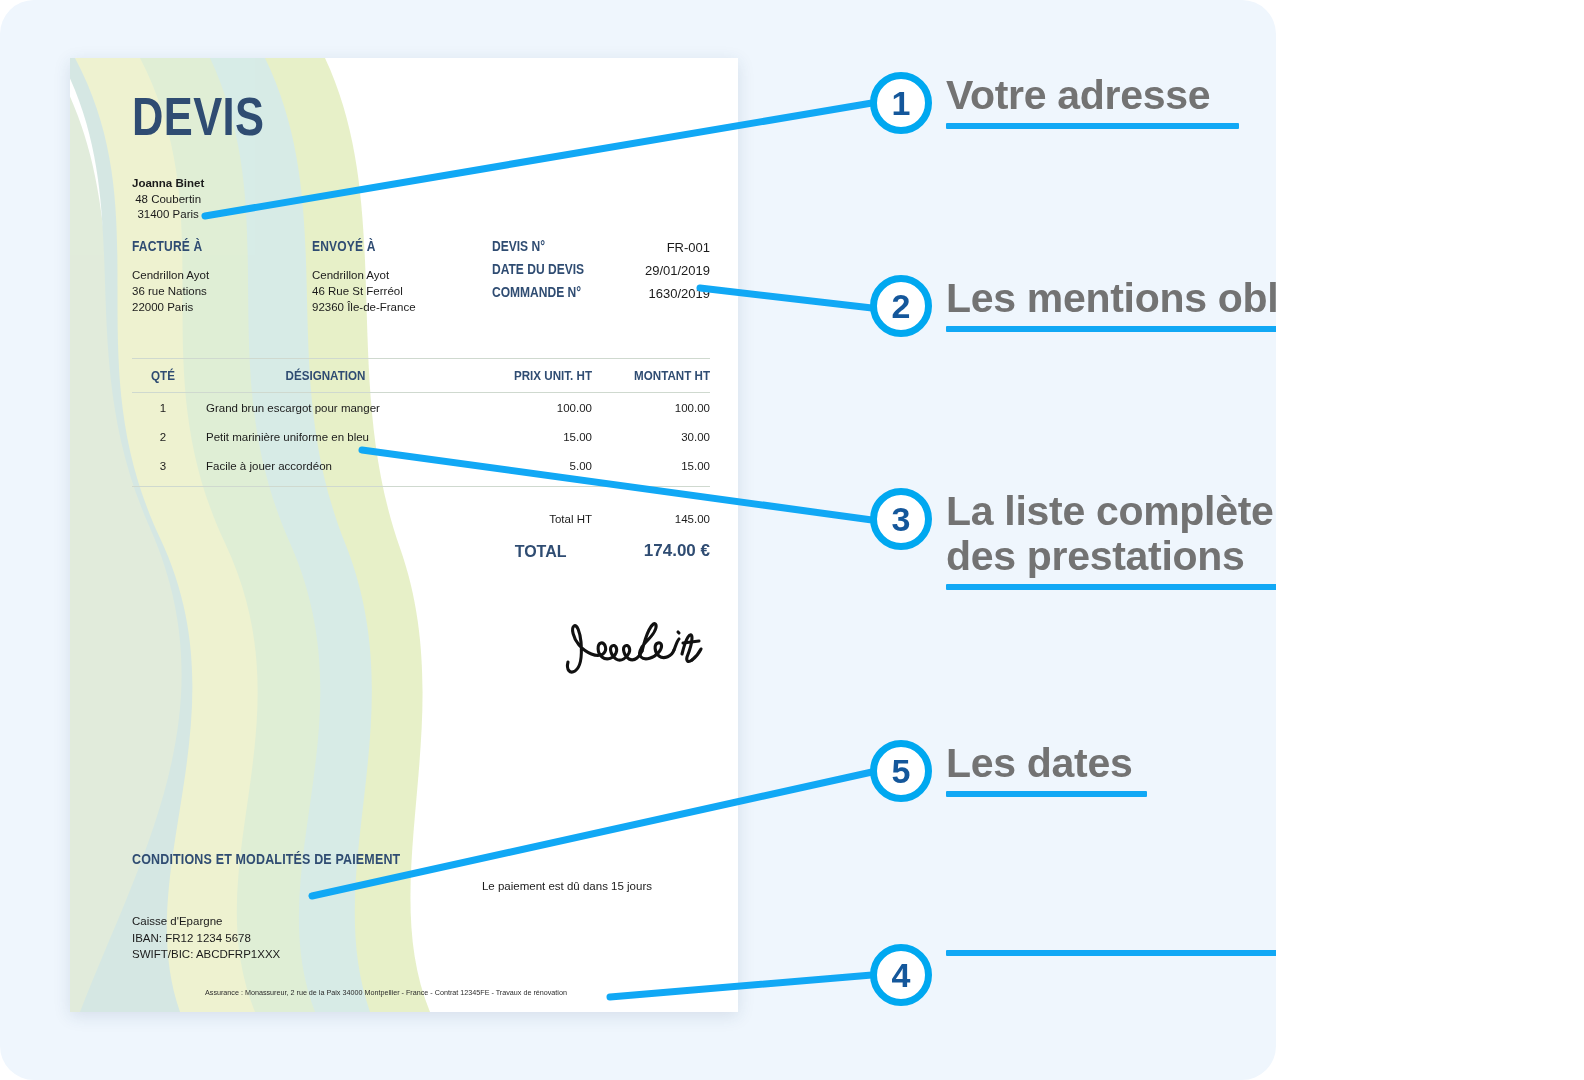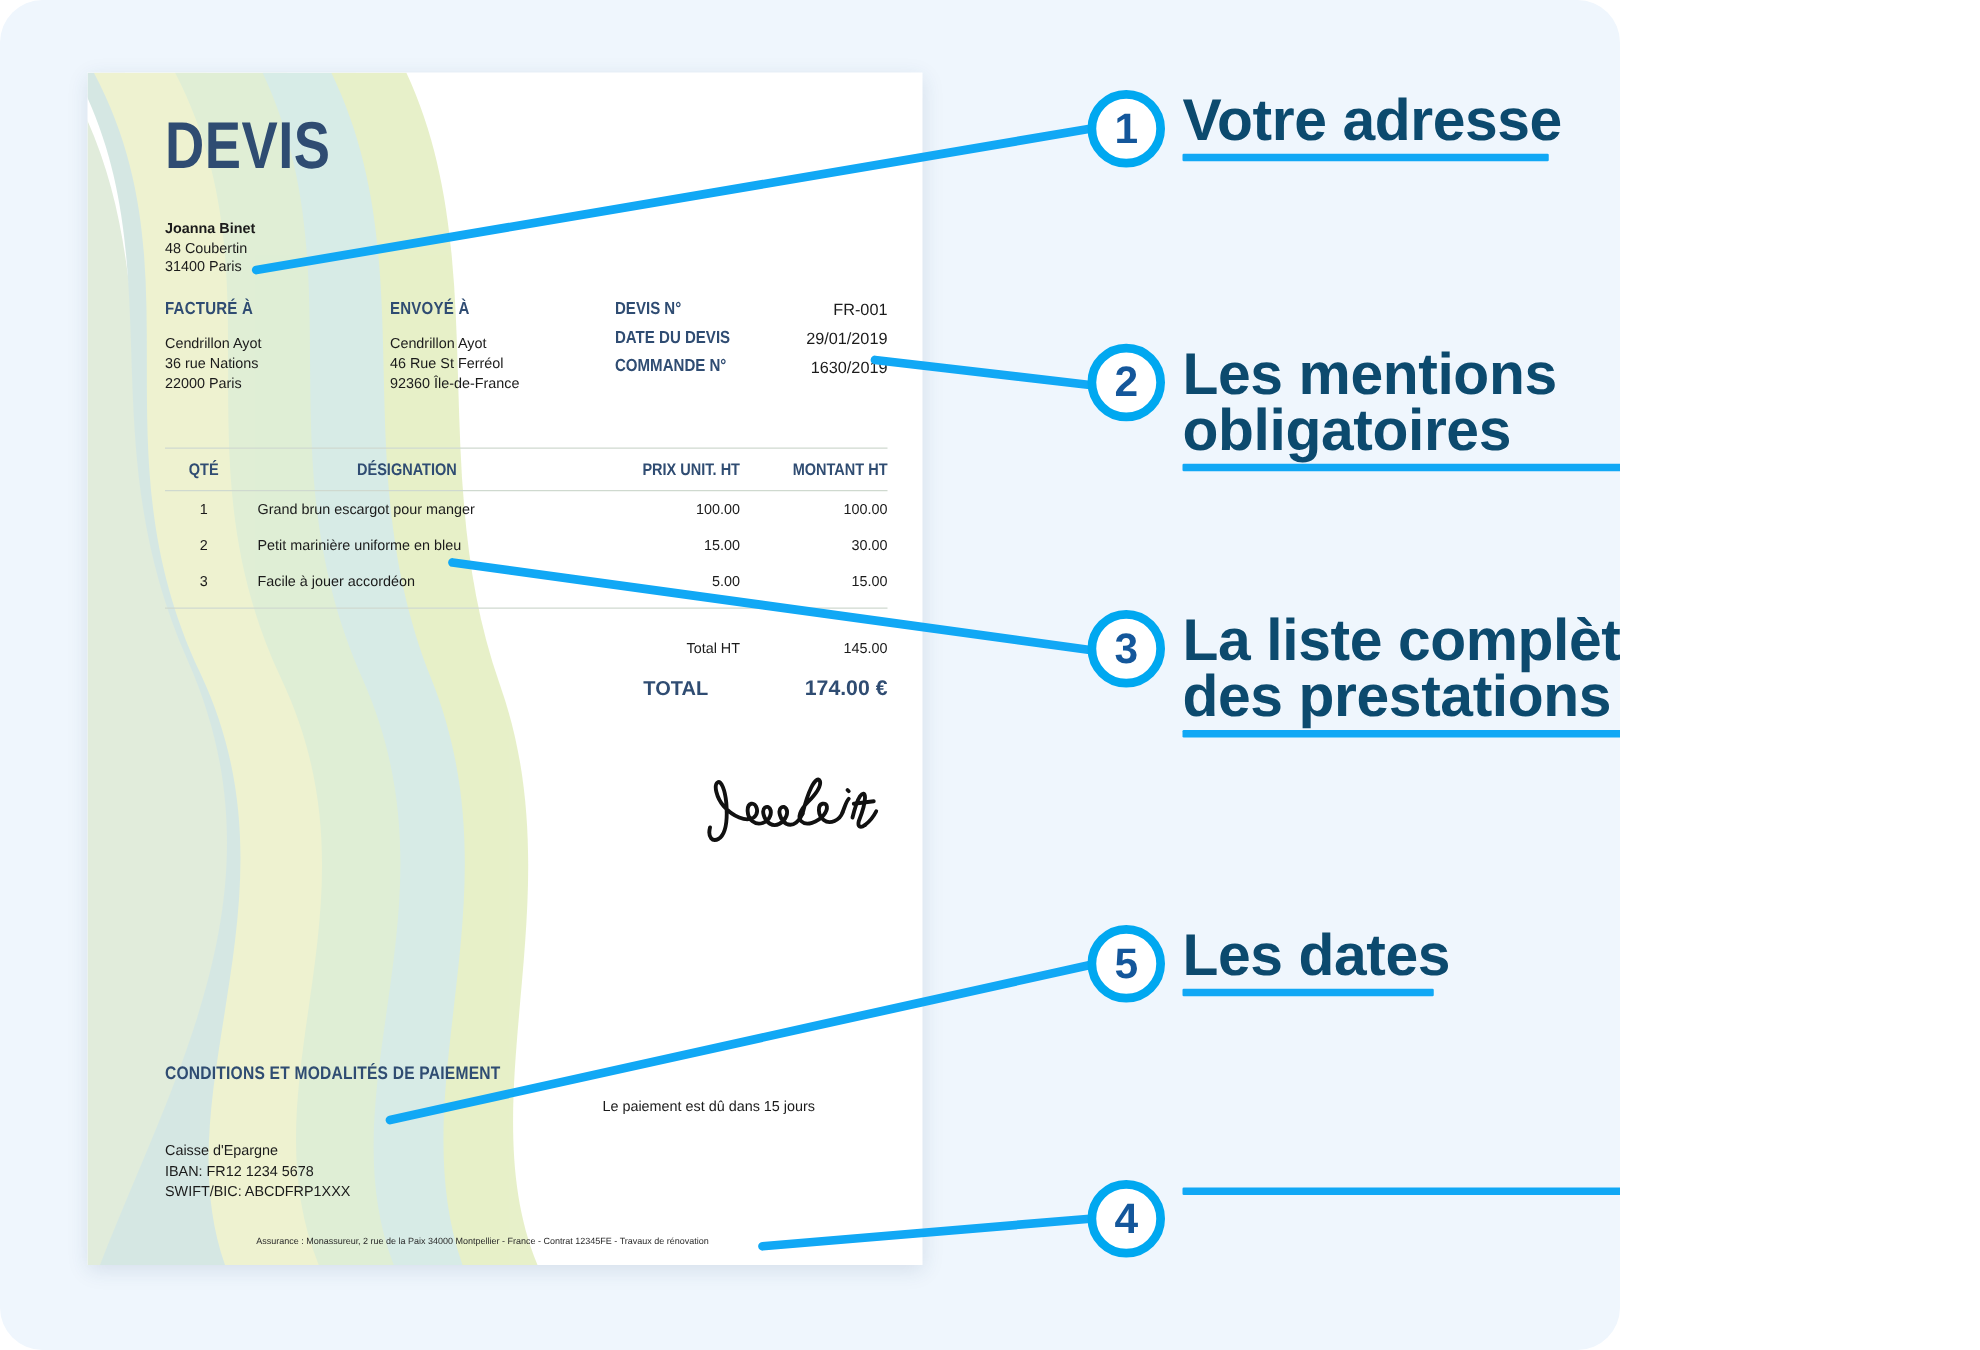--- a/index.html
+++ b/index.html
@@ -7,21 +7,20 @@
     width:1584px;height:1080px;
     background:#ffffff;
     font-family:"Liberation Sans", sans-serif;
     overflow:hidden;
   }
   #stage{
     position:relative;width:1276px;height:1080px;
     background:#eff6fd;
     border-radius:34px;
     overflow:hidden;
-    padding-left:20px;
   }
 
   
   #sheet{
     position:absolute;left:70px;top:58px;width:668px;height:954px;
     background:#ffffff;
     box-shadow:0 4px 16px rgba(40,70,110,.13);
     overflow:hidden;
   }
   #ribbons{position:absolute;inset:0;pointer-events:none;}
@@ -29,21 +28,21 @@
   .devis-title{
     position:absolute;left:62px;top:32px;
     font-size:53px;line-height:53px;
     font-weight:bold;
     letter-spacing:.5px;
     color:#2f4c72;
     font-family:"Liberation Sans", sans-serif;
     transform:scaleX(.82);transform-origin:left top;
   }
 
-  .from-block{position:absolute;left:62px;top:118px;font-size:11.5px;color:#1b1b1b;line-height:15.5px;}
+  .from-block{position:absolute;left:62px;top:118px;font-size:11.5px;color:#1b1b1b;line-height:15.5px;text-align:center;}
   .from-block .nm{font-weight:bold;}
 
   .cols{position:absolute;left:62px;top:180px;width:578px;}
   .col{position:absolute;top:0;}
   .col-h{
     color:#2f4c72;font-weight:bold;font-size:14px;letter-spacing:.2px;
     transform:scaleX(.86);transform-origin:left top;white-space:nowrap;
   }
   .col-body{margin-top:13px;font-size:11.5px;color:#1b1b1b;line-height:16px;}
 
@@ -106,21 +105,21 @@
   .anno{position:absolute;display:flex;align-items:flex-start;}
   .badge{
     width:62px;height:62px;flex:0 0 62px;border-radius:50%;
     border:7px solid #00a8f0;background:#ffffff;
     display:flex;align-items:center;justify-content:center;
     color:#14579b;font-weight:bold;font-size:34px;line-height:34px;
     box-sizing:border-box;
   }
   .anno-txt{margin-left:14px;margin-top:1px;}
   .anno-lab{
-    color:#0c4a6e;font-weight:bold;font-size:47px;line-height:45px;
+    color:#737373;font-weight:bold;font-size:41px;line-height:45px;
     letter-spacing:-.3px;white-space:pre-line;
   }
   .anno-ul{height:6px;background:#11a8f5;margin-top:5px;border-radius:1px;}
 </style>
 </head>
 <body>
 
 <div id="stage">
 
   <div id="sheet">

